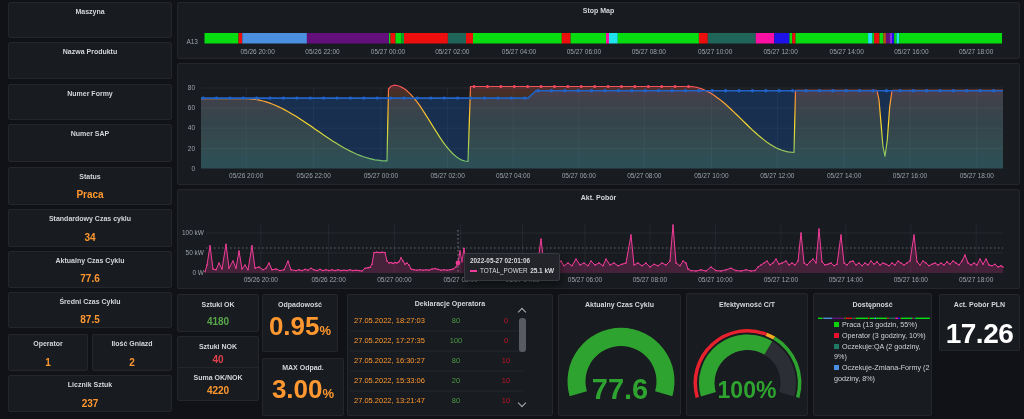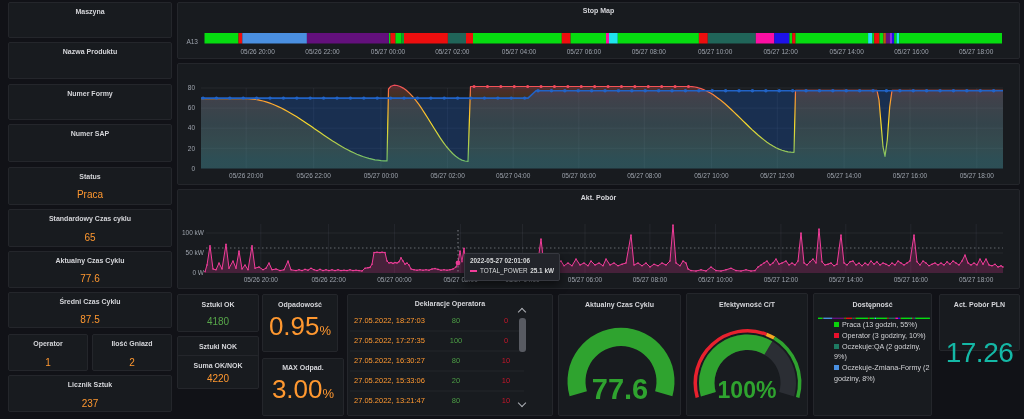--- a/index.html
+++ b/index.html
@@ -1,17 +1,17 @@
 <!DOCTYPE html>
 <html><head><meta charset="utf-8"><style>
 html,body{margin:0;padding:0;background:#111217;}
 #wrap{position:relative;width:1024px;height:419px;background:#111217;overflow:hidden;font-family:"Liberation Sans",sans-serif;}
 .p{position:absolute;background:#181b1f;border:1px solid #24262b;border-radius:2px;box-sizing:border-box;}
 .t{position:absolute;left:0;right:0;text-align:center;font-size:7px;font-weight:700;color:#d5d6da;white-space:nowrap;}
-.v{position:absolute;left:0;right:0;text-align:center;font-size:10px;font-weight:400;color:#ff9830;white-space:nowrap;}
+.v{position:absolute;left:0;right:0;text-align:center;font-size:10px;font-weight:700;color:#ff9830;white-space:nowrap;}
 svg{position:absolute;top:0;left:0;overflow:visible}
 .axl{font-size:6.5px;fill:#9da3ac;}
 </style></head><body>
 <div id="wrap">
 
 <div class="p" style="left:8px;top:2px;width:164px;height:36px">
       <div class="t" style="top:5px">Maszyna</div>
     </div>
 <div class="p" style="left:8px;top:42px;width:164px;height:37px">
       <div class="t" style="top:5px">Nazwa Produktu</div>
@@ -21,21 +21,21 @@
     </div>
 <div class="p" style="left:8px;top:124px;width:164px;height:38px">
       <div class="t" style="top:5px">Numer SAP</div>
     </div>
 <div class="p" style="left:8px;top:167px;width:164px;height:38px">
       <div class="t" style="top:5px">Status</div>
       <div class="v" style="top:21px">Praca</div>
     </div>
 <div class="p" style="left:8px;top:209px;width:164px;height:38px">
       <div class="t" style="top:5px">Standardowy Czas cyklu</div>
-      <div class="v" style="top:22px">65</div>
+      <div class="v" style="top:22px">34</div>
     </div>
 <div class="p" style="left:8px;top:251px;width:164px;height:37px">
       <div class="t" style="top:5px">Aktualny Czas Cyklu</div>
       <div class="v" style="top:21px">77.6</div>
     </div>
 <div class="p" style="left:8px;top:292px;width:164px;height:36px">
       <div class="t" style="top:5px">Średni Czas Cyklu</div>
       <div class="v" style="top:21px">87.5</div>
     </div>
 <div class="p" style="left:8px;top:334px;width:80px;height:37px">
@@ -485,21 +485,21 @@
 </div>
 
 <div class="p" style="left:177px;top:294px;width:82px;height:38px">
       <div class="t" style="top:6px">Sztuki OK</div>
       <div class="v" style="top:21px;color:#57a64a;">4180</div>
     </div>
 <div class="p" style="left:177px;top:336px;width:82px;height:36px">
       <div class="t" style="top:6px">Sztuki NOK</div>
       <div class="v" style="top:17px;color:#e0414f;">40</div>
     </div>
-<div class="p" style="left:177px;top:355px;width:82px;height:34px">
+<div class="p" style="left:177px;top:367px;width:82px;height:34px">
       <div class="t" style="top:6px">Suma OK/NOK</div>
       <div class="v" style="top:17px;">4220</div>
     </div>
 
 <div class="p" style="left:262px;top:294px;width:76px;height:58px">
       <div class="t" style="top:6px">Odpadowość</div>
       <div class="v" style="top:16px;font-size:26px;">0.95<span style="font-size:13px;">%</span></div>
     </div>
 <div class="p" style="left:262px;top:358px;width:82px;height:58px">
       <div class="t" style="top:5px">MAX Odpad.</div>
@@ -604,16 +604,16 @@
 <div style="position:absolute;left:4px;top:26px;width:109px;font-size:7.2px;line-height:10.8px;color:#d2d3d6;margin-left:16px;">
 <div><span style="display:inline-block;width:5px;height:5px;background:#0bd20b;margin-right:3px;"></span>Praca (13 godzin, 55%)</div>
 <div><span style="display:inline-block;width:5px;height:5px;background:#e8102c;margin-right:3px;"></span>Operator (3 godziny, 10%)</div>
 <div><span style="display:inline-block;width:5px;height:5px;background:#1e7a62;margin-right:3px;"></span>Oczekuje:QA (2 godziny,<br>9%)</div>
 <div><span style="display:inline-block;width:5px;height:5px;background:#4a90e2;margin-right:3px;"></span>Oczekuje-Zmiana-Formy (2<br>godziny, 8%)</div>
 </div>
 </div>
 
 <div class="p" style="left:939px;top:294px;width:81px;height:57px">
       <div class="t" style="top:6px">Act. Pobór PLN</div>
-      <div class="v" style="top:23px;font-size:28px;color:#14b8a6;letter-spacing:-0.5px;margin-top:19px;">17.26</div>
+      <div class="v" style="top:23px;font-size:28px;color:#ffffff;letter-spacing:-0.5px;">17.26</div>
     </div>
 
 </div>
 
 </body></html>

